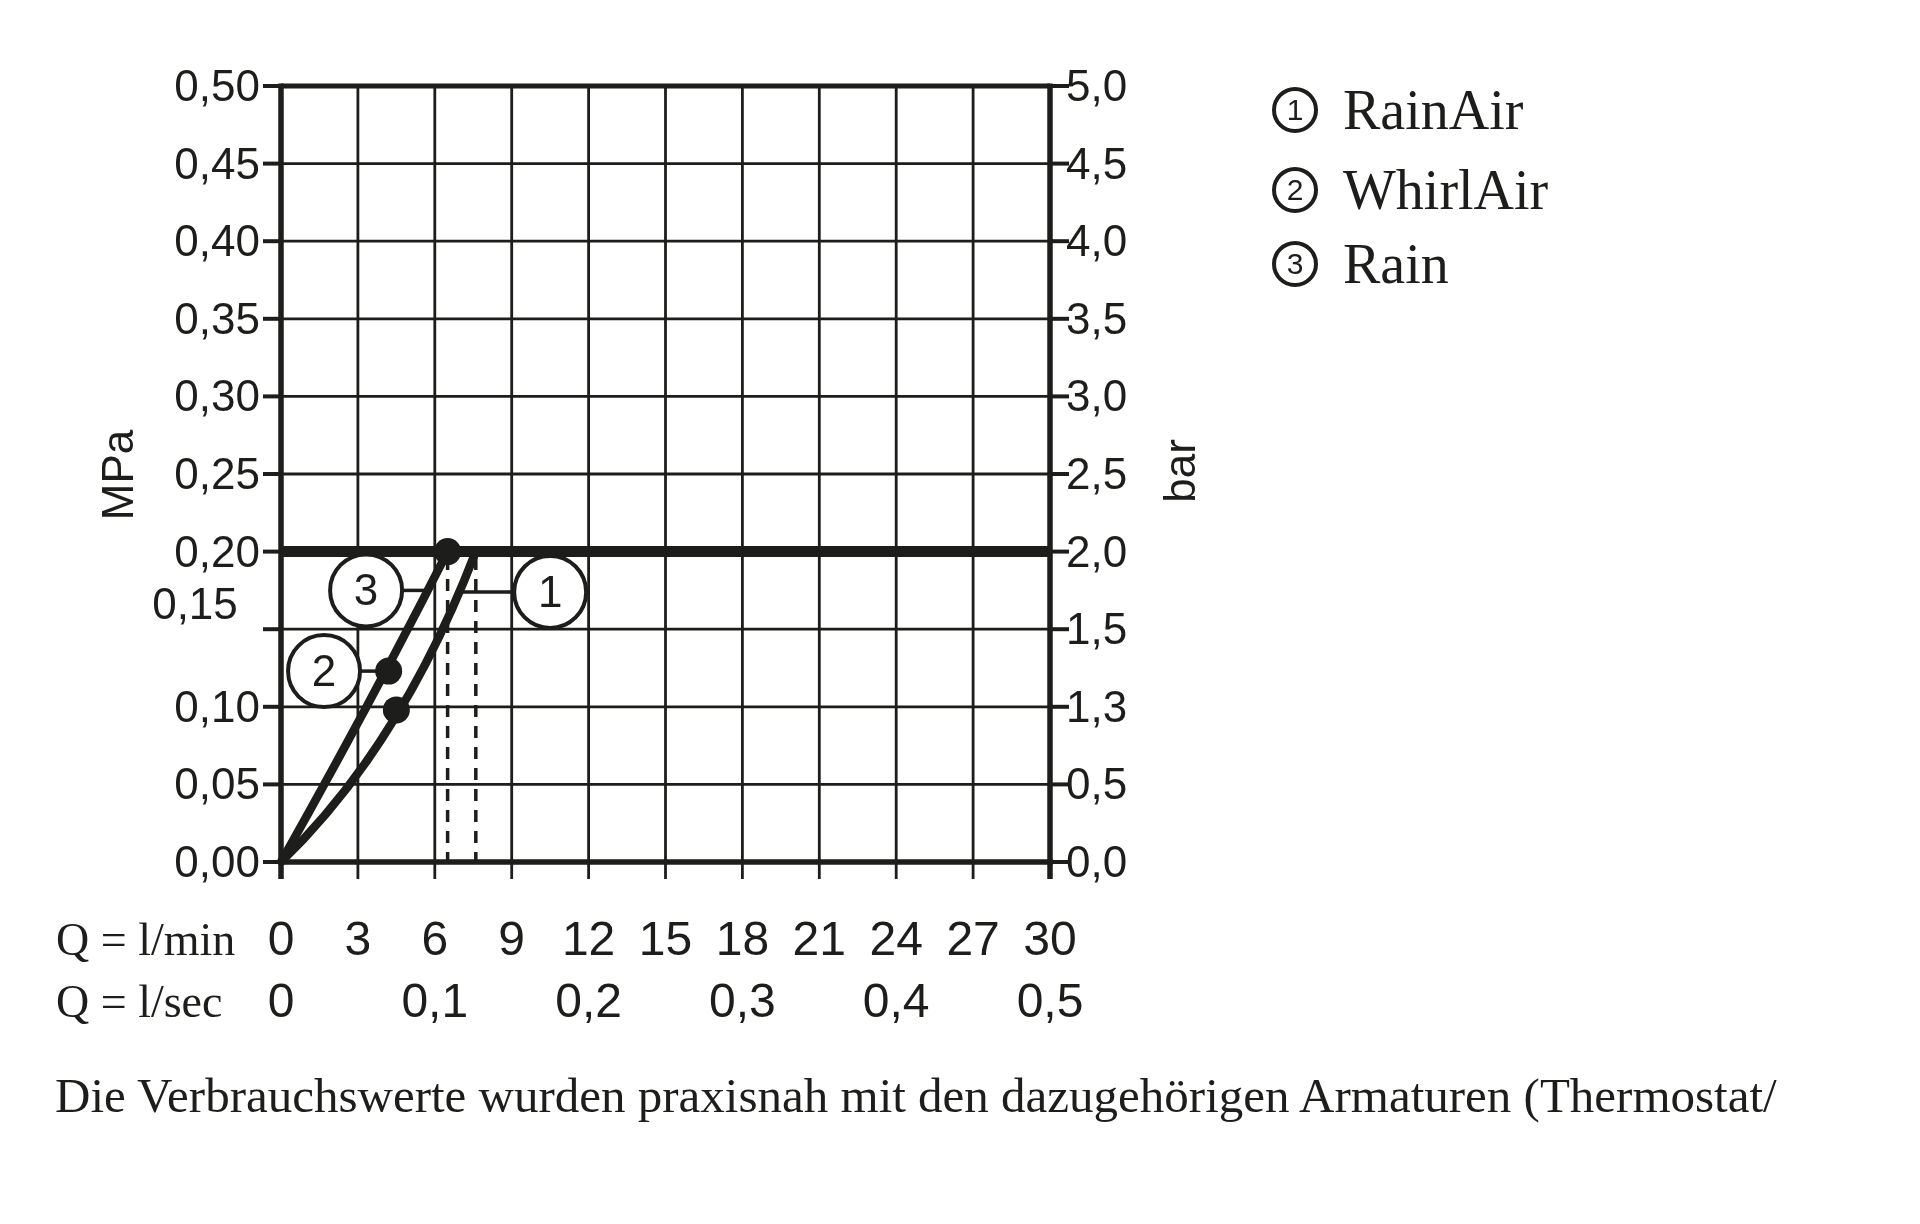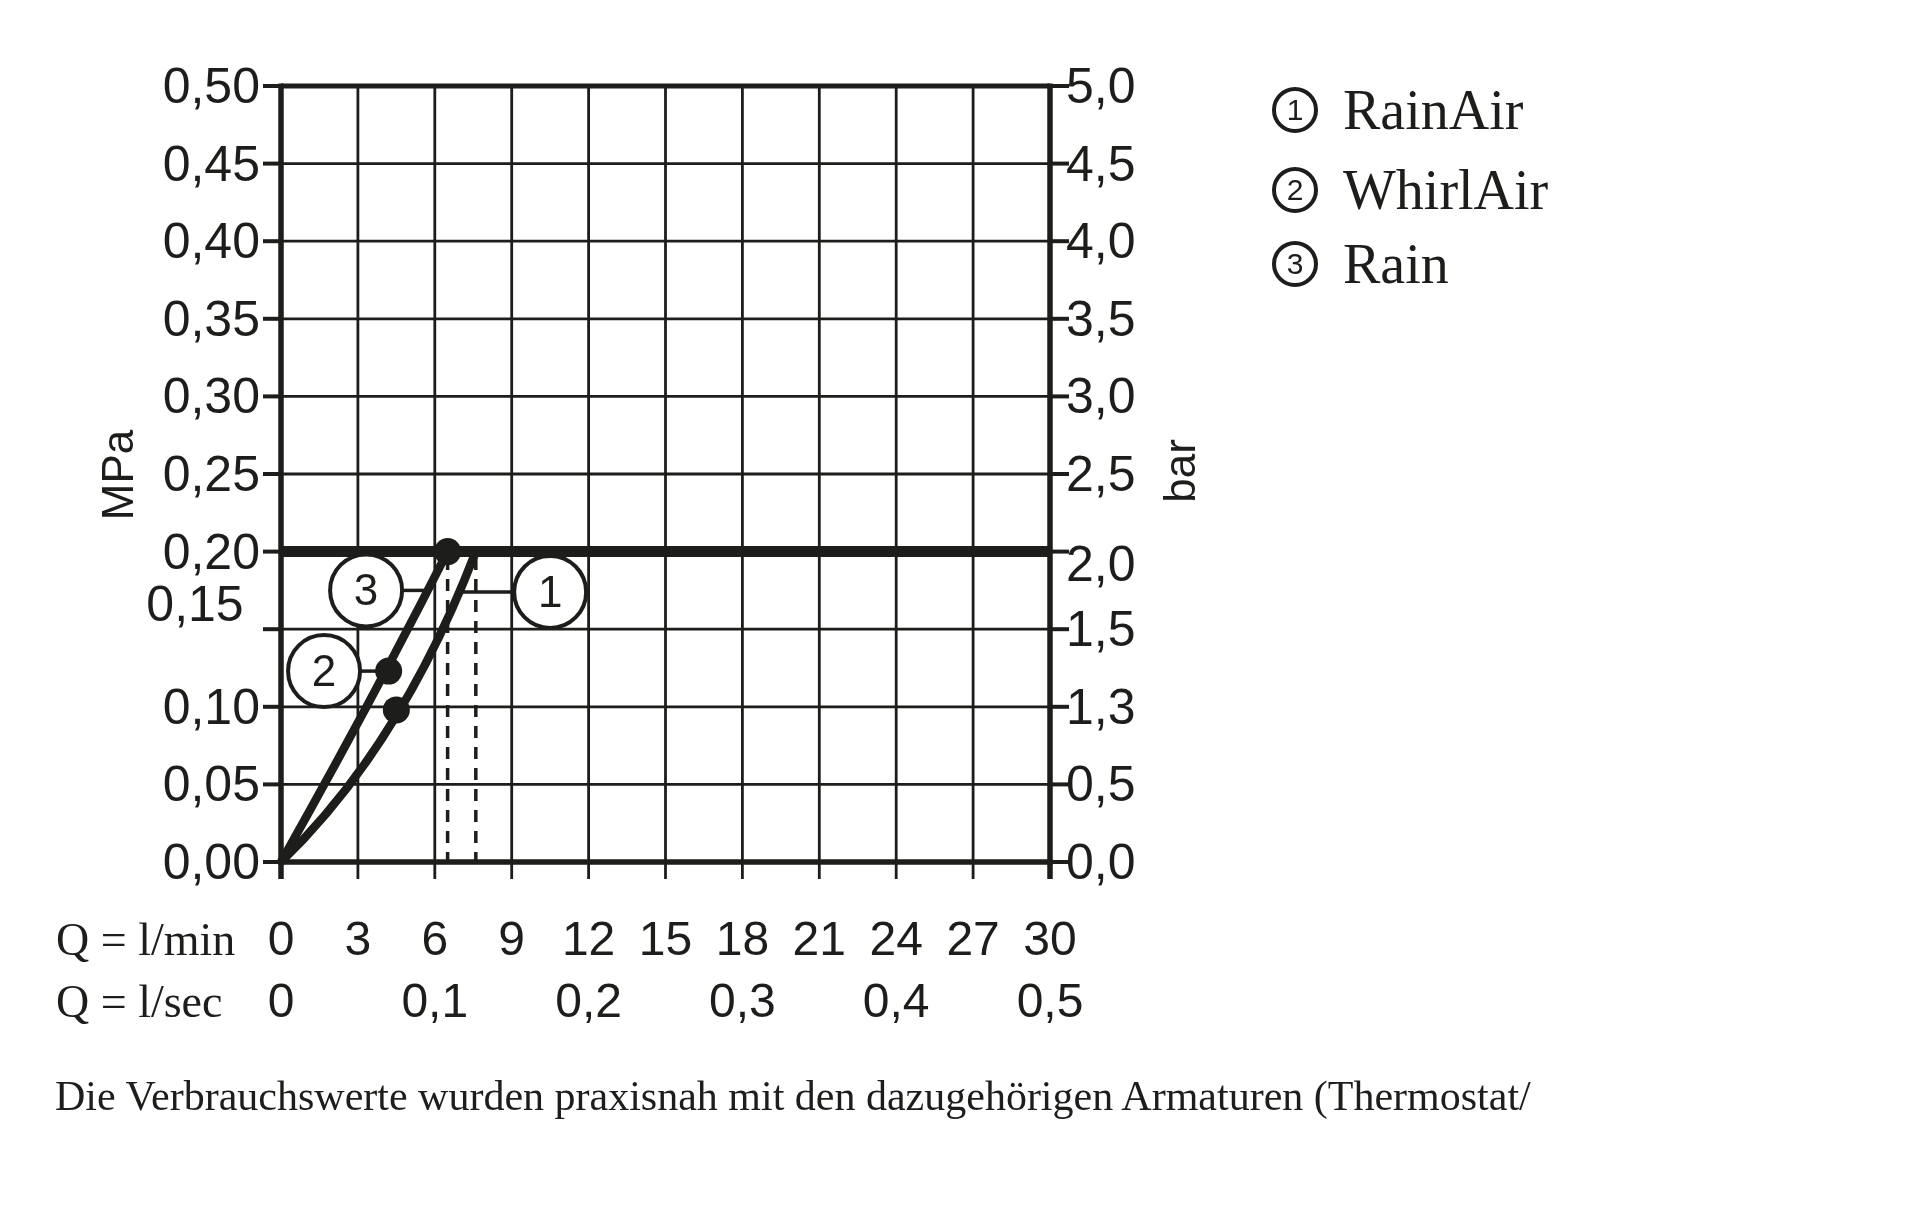--- a/index.html
+++ b/index.html
@@ -1,32 +1,32 @@
 <!DOCTYPE html>
 <html><head>
 <meta charset="utf-8">
 <style>
   html,body{margin:0;padding:0;background:#ffffff;}
   .page{position:relative;width:1920px;height:1224px;background:#ffffff;color:#1d1d1b;
         font-family:"Liberation Sans",sans-serif;overflow:hidden;}
   #chart{position:absolute;left:0;top:0;}
-  .tick{position:absolute;font-size:50px;line-height:52px;color:#1d1d1b;white-space:nowrap;}
+  .tick{position:absolute;font-size:44px;line-height:52px;color:#1d1d1b;white-space:nowrap;}
   .tickL{width:130px;text-align:right;}
   .tickR{text-align:left;}
   .tickB{width:120px;text-align:center;font-size:48px;line-height:48px;}
   .qlabel{position:absolute;left:56px;font-size:46px;line-height:48px;white-space:nowrap;font-family:Liberation Serif, serif;}
   .unit-rot{position:absolute;width:110px;height:46px;line-height:46px;text-align:center;
             font-size:44px;transform:rotate(-90deg);}
   .legend{position:absolute;left:0;top:0;}
   .legend-item{position:absolute;left:1272px;display:flex;align-items:center;}
   .lg-circle{width:46px;height:46px;box-sizing:border-box;border:4px solid #1d1d1b;border-radius:50%;
              display:inline-flex;align-items:center;justify-content:center;
              font-size:30px;font-family:"Liberation Sans",sans-serif;flex:0 0 46px;}
   .lg-label{margin-left:25px;font-family:"Liberation Serif",serif;font-size:56px;line-height:46px;white-space:nowrap;}
-  .caption-line{position:absolute;left:55px;font-family:"Liberation Serif",serif;font-size:42px;
+  .caption-line{position:absolute;left:55px;font-family:"Liberation Serif",serif;font-size:49px;
                 line-height:58px;white-space:nowrap;}
 </style>
 </head>
 <body>
 
 <div class="page">
 
   <svg id="chart" width="1920" height="1224" viewBox="0 0 1920 1224">
       <line x1="281" x2="281" y1="83.5" y2="879" stroke="#1d1d1b" stroke-width="5.5"></line>
       <line x1="357.9" x2="357.9" y1="86" y2="879" stroke="#1d1d1b" stroke-width="2.8"></line>
@@ -102,21 +102,21 @@
       <div class="tick tickL" style="left: 130px; top: 578px; text-align: center;">0,15</div>
       <div class="tick tickL" style="left: 130px; top: 680.8px;">0,10</div>
       <div class="tick tickL" style="left: 130px; top: 758.4px;">0,05</div>
       <div class="tick tickL" style="left: 130px; top: 836px;">0,00</div>
       <div class="tick tickR" style="left: 1066px; top: 60px;">5,0</div>
       <div class="tick tickR" style="left: 1066px; top: 137.6px;">4,5</div>
       <div class="tick tickR" style="left: 1066px; top: 215.2px;">4,0</div>
       <div class="tick tickR" style="left: 1066px; top: 292.8px;">3,5</div>
       <div class="tick tickR" style="left: 1066px; top: 370.4px;">3,0</div>
       <div class="tick tickR" style="left: 1066px; top: 448px;">2,5</div>
-      <div class="tick tickR" style="left: 1066px; top: 525.6px; margin-top: 12px;">2,0</div>
+      <div class="tick tickR" style="left: 1066px; top: 525.6px;">2,0</div>
       <div class="tick tickR" style="left: 1066px; top: 603.2px;">1,5</div>
       <div class="tick tickR" style="left: 1066px; top: 680.8px;">1,3</div>
       <div class="tick tickR" style="left: 1066px; top: 758.4px;">0,5</div>
       <div class="tick tickR" style="left: 1066px; top: 836px;">0,0</div>
       <div class="tick tickB" style="left: 221px; top: 915px;">0</div>
       <div class="tick tickB" style="left: 297.9px; top: 915px;">3</div>
       <div class="tick tickB" style="left: 374.8px; top: 915px;">6</div>
       <div class="tick tickB" style="left: 451.7px; top: 915px;">9</div>
       <div class="tick tickB" style="left: 528.6px; top: 915px;">12</div>
       <div class="tick tickB" style="left: 605.5px; top: 915px;">15</div>

